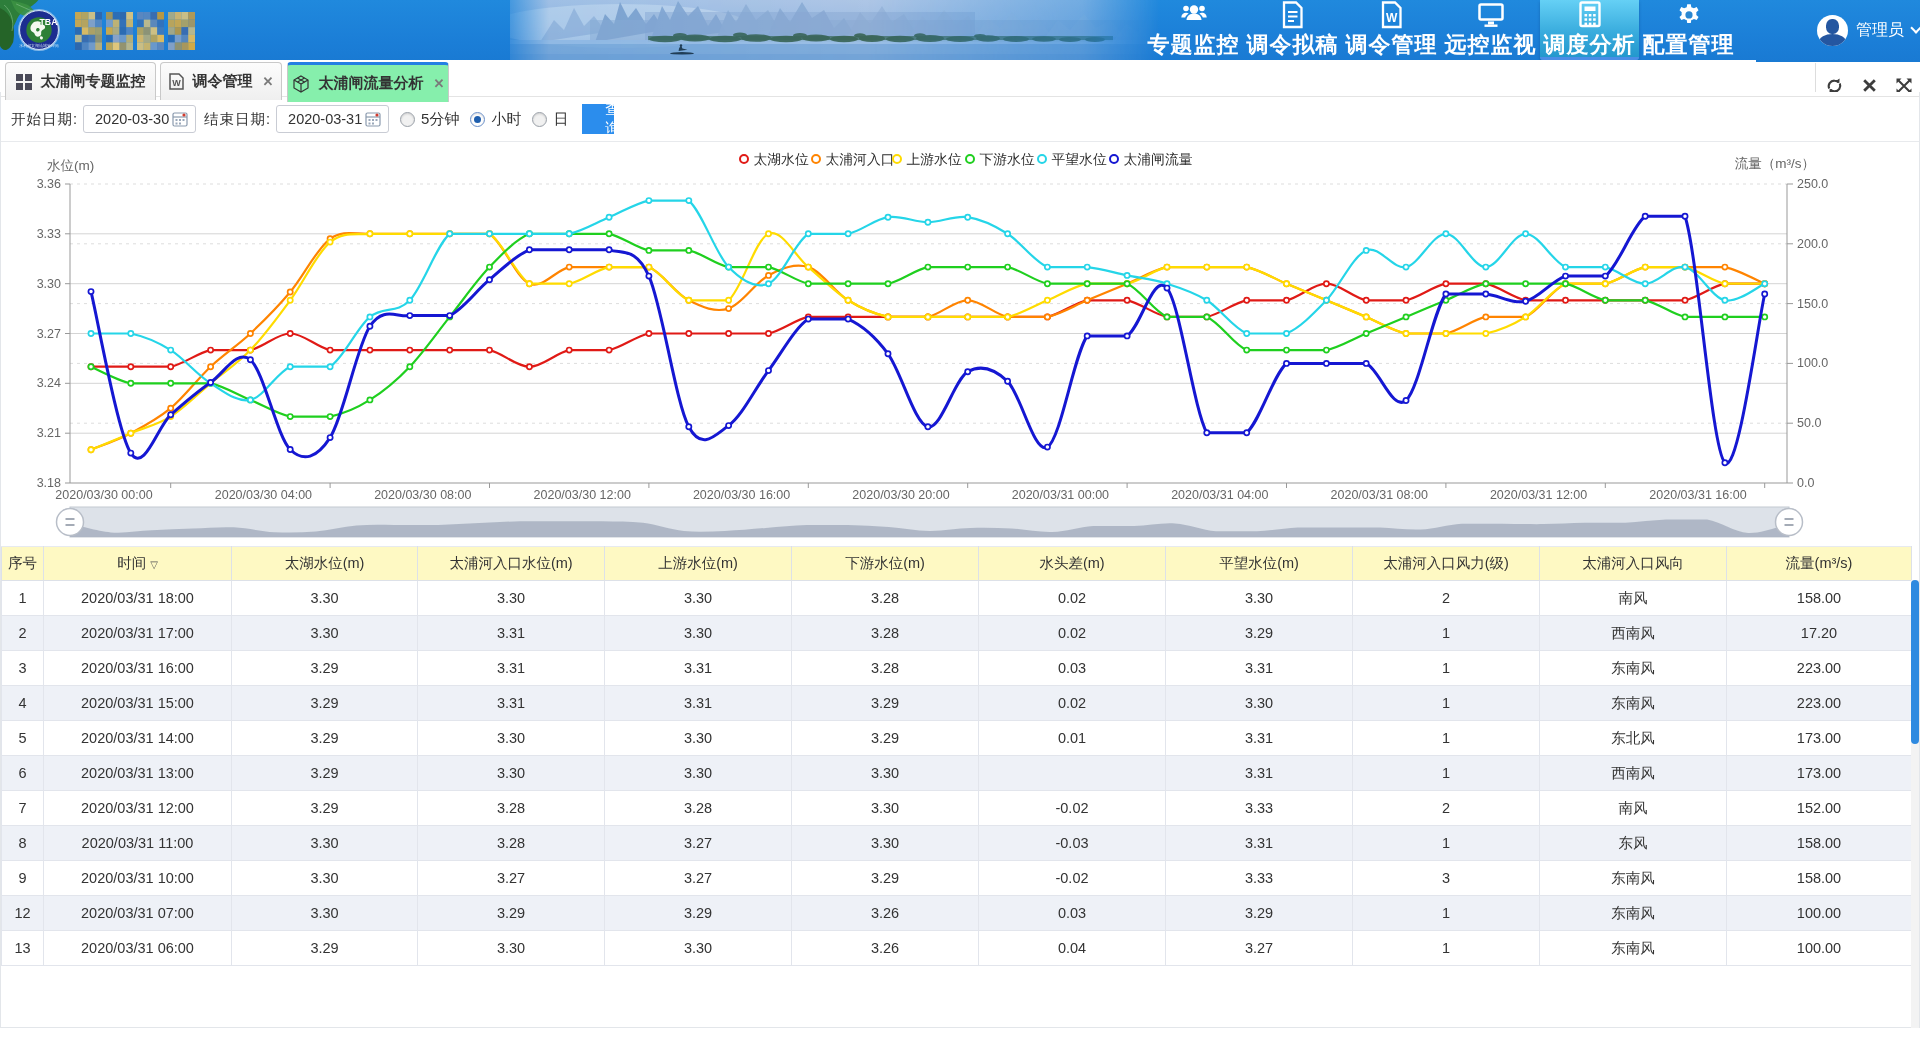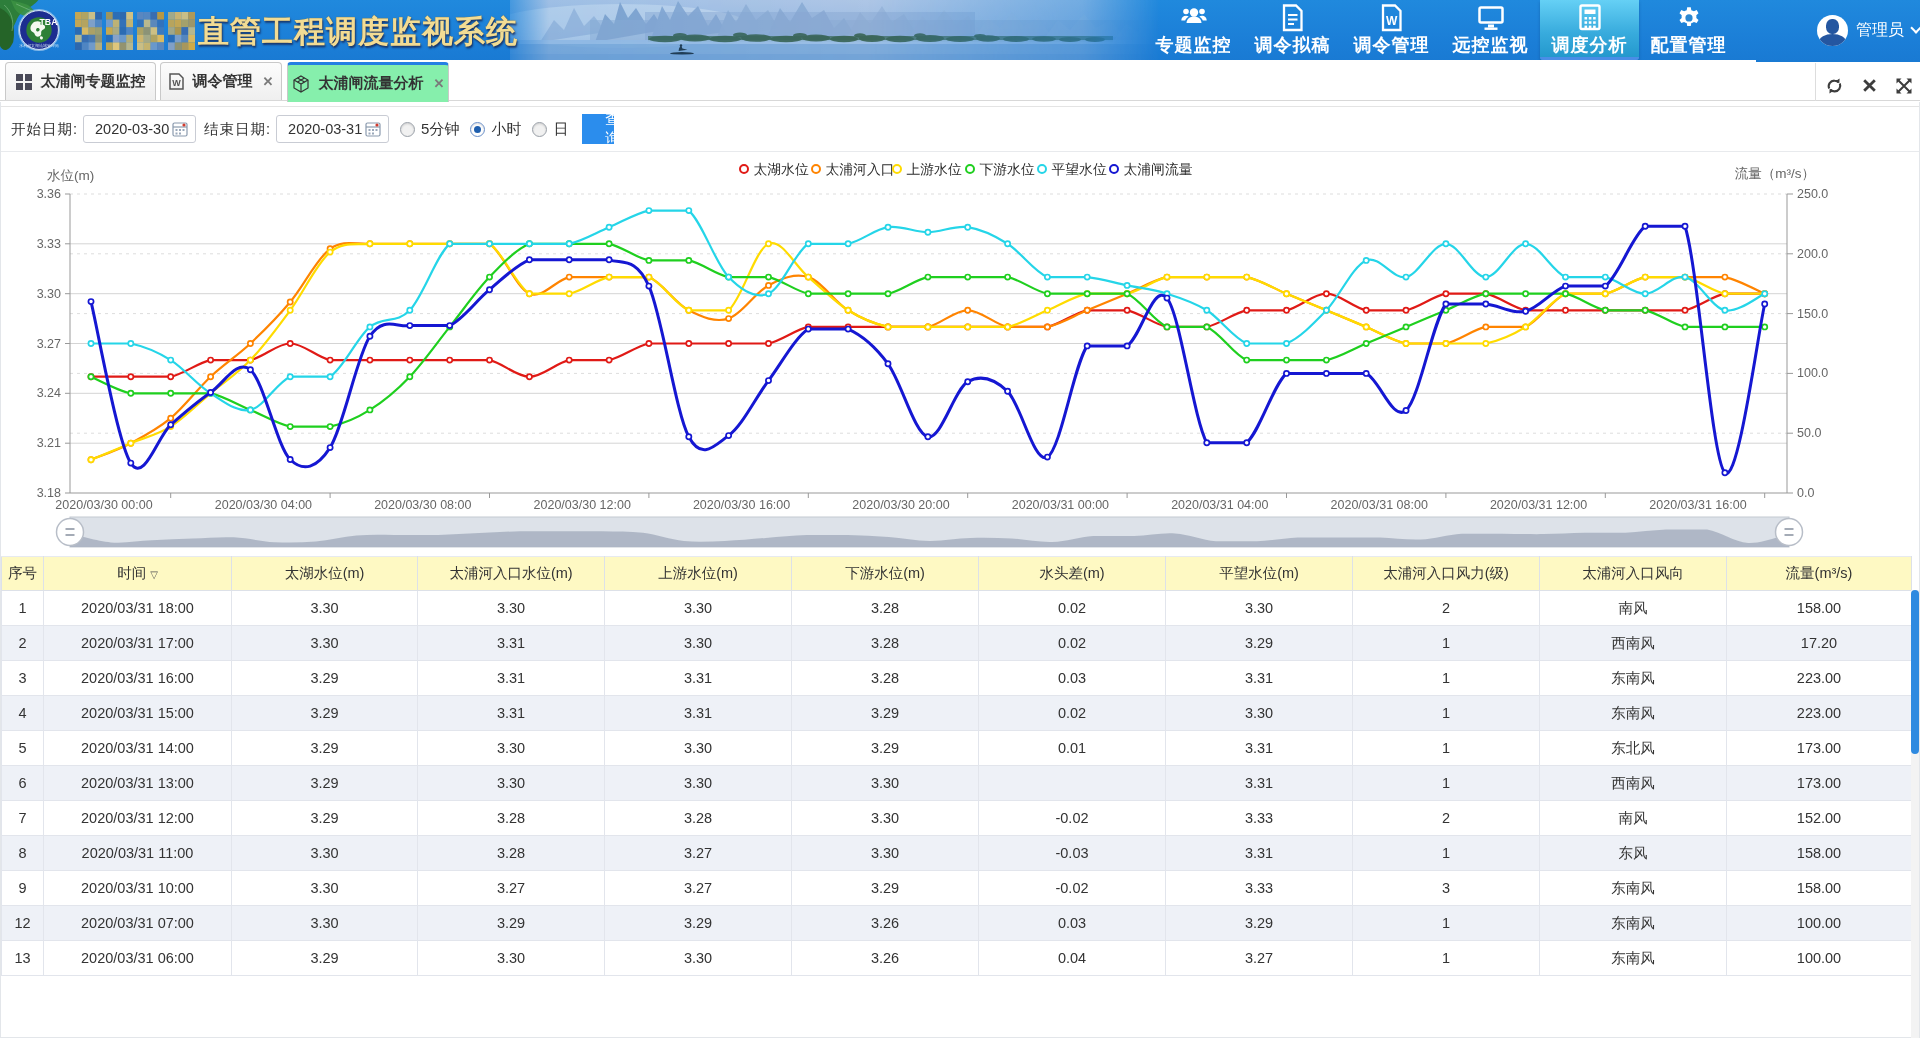--- a/index.html
+++ b/index.html
@@ -5,37 +5,37 @@
 html,body { width:1920px; height:1038px; overflow:hidden; font-family:"Liberation Sans",sans-serif; background:#fff; }
 .header { position:absolute; left:0; top:0; width:1920px; height:76px; background:linear-gradient(180deg,#2089dd 0%,#1b7ed7 55%,#1877d0 100%); }
 .scene { position:absolute; left:510px; top:0; }
 .logo { position:absolute; left:16px; top:7px; }
 .leaves { position:absolute; left:0; top:0; }
 .mosaic { position:absolute; left:75px; top:12px; filter:blur(0.7px); }
 .title { position:absolute; left:198px; top:11px; font-family:"Liberation Serif",serif; font-weight:bold; font-size:31px; letter-spacing:1px; color:#f2dc94; text-shadow:1px 2px 2px rgba(20,30,75,.75), 0 0 1px #8a6d22; }
 .nav { position:absolute; right:182px; top:0; height:60px; display:flex; }
 .nav-item { position:relative; width:99px; height:60px; display:flex; flex-direction:column; align-items:center; justify-content:center; color:#fff; }
 .nav-item svg { margin-bottom:1px; }
-.nav-item span { font-size:18px; font-weight:bold; letter-spacing:1px; }
+.nav-item span { font-size:22px; font-weight:bold; letter-spacing:1px; }
 .nav-item.active { background:linear-gradient(180deg,#65d0f5 0%,#38abdd 55%,#2196cb 100%); border-radius:0 0 3px 3px; box-shadow:0 2px 3px rgba(0,40,90,.3); }
 .nav-item.active:after { content:""; position:absolute; left:0; bottom:0px; width:100%; height:3.5px; background:#4a8de6; border-radius:0 0 4px 4px; }
 .user { position:absolute; right:0px; top:0; height:60px; display:flex; align-items:center; color:#fff; }
 .avatar { width:31px; height:31px; border-radius:50%; background:#fff; position:relative; overflow:hidden; margin-right:8px; }
 .avatar:before { content:""; position:absolute; left:9px; top:4px; width:13px; height:15px; border-radius:45%; background:#2456a0; }
 .avatar:after { content:""; position:absolute; left:2px; top:19px; width:27px; height:16px; border-radius:50% 50% 0 0; background:#2456a0; }
 .user .name { font-size:16px; }
 .caret { margin-left:8px; margin-top:-4px; width:8px; height:8px; border-right:2.2px solid #fff; border-bottom:2.2px solid #fff; transform:rotate(45deg); }
 .tabbar { position:absolute; left:0; top:60px; width:1756px; height:42px; background:#fff; }
 .tabstrip { position:absolute; left:0; top:2px; width:1920px; height:39px; border-bottom:1px solid #d8d8d8; background:#fff; }
 .tab { position:absolute; top:2px; height:38px; background:linear-gradient(180deg,#fcfcfc,#efefef); border:1px solid #c9c9c9; border-bottom:none; border-radius:4px 4px 0 0; display:flex; align-items:center; justify-content:center; font-size:15px; color:#333; font-weight:bold; z-index:1; }
 .tab.active { background:#86efac; border-top:3px solid #2580e3; height:40px; z-index:2; }
 .tab .tclose { margin-left:10px; color:#7a7a7a; font-size:13px; font-weight:bold; }
 .tab svg { margin-right:9px; }
 .winbtns { position:absolute; right:8px; top:63px; height:38px; display:flex; align-items:center; gap:20px; color:#444; border-left:1px solid #ddd; padding-left:10px; }
-.content { position:absolute; left:0; top:102px; width:1920px; height:936px; border:1px solid #e3e6ea; border-top:none; background:#fff; }
+.content { position:absolute; left:0; top:92px; width:1920px; height:936px; border:1px solid #e3e6ea; border-top:none; background:#fff; }
 .filter { position:absolute; left:0; top:4px; width:1918px; height:46px; border-top:1px solid #e4e4e4; border-bottom:1px solid #e8eaed; background:#fff; display:flex; align-items:center; font-size:15px; color:#333; }
 .filter .lab { margin-left:10px; font-size:14.5px; letter-spacing:1px; }
 .dinput { position:relative; width:113px; height:28px; border:1px solid #c9ccd4; border-radius:3px; margin-left:5px; display:flex; align-items:center; padding-left:11px; font-size:14.5px; color:#333; }
 .cal { position:absolute; right:7px; top:5px; width:16px; height:16px; }
 .radios { display:flex; align-items:center; }
 .rad { width:15px; height:15px; border-radius:50%; border:1px solid #9aa0a8; background:#f1f1f1; margin:0 6px 0 11px; position:relative; box-shadow:inset 0 1px 2px rgba(0,0,0,.15); }
 .rad.sel { background:#fff; border-color:#6a8fc8; }
 .rad.sel:before { content:""; position:absolute; left:3px; top:3px; width:7px; height:7px; border-radius:50%; background:#1f5fae; }
 .btn { margin-left:14px; width:32px; height:30px; background:#2b8ded; color:#fff; border-radius:0; display:flex; align-items:center; justify-content:center; font-size:14.5px;padding-left:28px; }
 .chart { position:absolute; left:0; top:50px; width:1920px; height:410px; }
@@ -216,21 +216,20 @@
       <rect x="106.5" y="7.6" width="6.8" height="7.7" fill="#d2ab45" opacity="0.74"></rect>
       <rect x="106.5" y="15.2" width="6.8" height="7.7" fill="#3a6cae" opacity="0.93"></rect>
       <rect x="106.5" y="22.8" width="6.8" height="7.7" fill="#6288b8" opacity="0.83"></rect>
       <rect x="106.5" y="30.4" width="6.8" height="7.7" fill="#b89a50" opacity="0.90"></rect>
       <rect x="113.2" y="0.0" width="6.8" height="7.7" fill="#b89a50" opacity="0.94"></rect>
       <rect x="113.2" y="7.6" width="6.8" height="7.7" fill="#b89a50" opacity="0.82"></rect>
       <rect x="113.2" y="15.2" width="6.8" height="7.7" fill="#e6c878" opacity="0.76"></rect>
       <rect x="113.2" y="22.8" width="6.8" height="7.7" fill="#e0bc5e" opacity="0.95"></rect>
       <rect x="113.2" y="30.4" width="6.8" height="7.7" fill="#d2ab45" opacity="0.99"></rect>
     </svg>
- <div class="title">直管工程调度监视系统</div>
  <div class="nav">
       <div class="nav-item">
         <svg width="26" height="28" viewBox="0 0 26 28">
           <g fill="#fff">
             <circle cx="13" cy="8.5" r="4.2"></circle>
             <path d="M5.5 19c0-4 3.3-6.6 7.5-6.6S20.5 15 20.5 19z"></path>
             <circle cx="5" cy="7.5" r="2.8"></circle>
             <path d="M0.3 16.5c0-3 2.1-4.8 4.8-4.8.9 0 1.8.2 2.6.7-1.9 1.2-3.1 2.5-3.5 4.1z"></path>
             <circle cx="21" cy="7.5" r="2.8"></circle>
             <path d="M25.7 16.5c0-3-2.1-4.8-4.8-4.8-.9 0-1.8.2-2.6.7 1.9 1.2 3.1 2.5 3.5 4.1z"></path>

